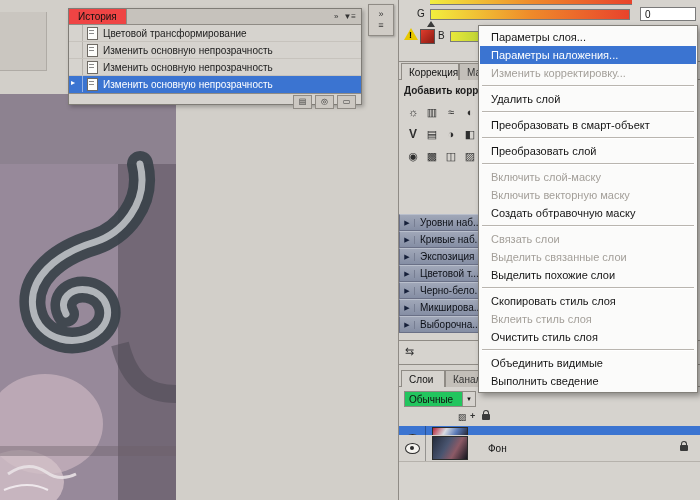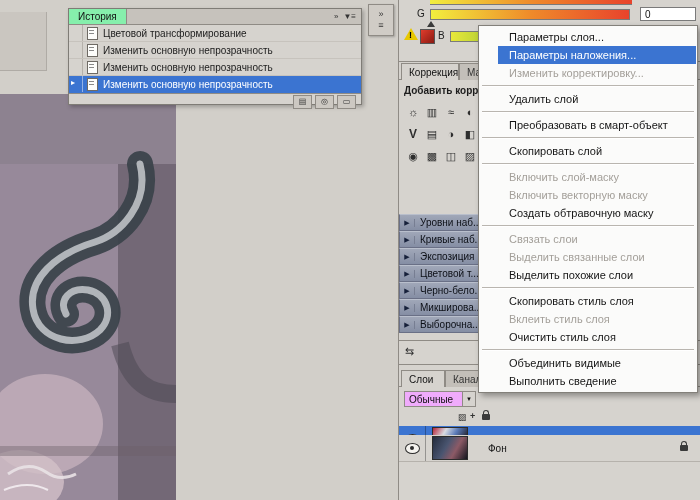--- a/index.html
+++ b/index.html
@@ -51,21 +51,21 @@
   .preset{position:absolute;left:399px;width:298px;height:17px;display:flex;align-items:center;
         background:linear-gradient(#a0a7b8,#858ea4);border:1px solid #6a7086;border-top-color:#b9bfcc;
         box-sizing:border-box;font-size:10px;}
   .preset .tri{width:14px;text-align:center;font-size:7px;color:#16203a;border-right:1px solid #777e92;}
   .preset .plabel{padding-left:5px;color:#0c0f16;white-space:nowrap;}
 
   .adj-footer-icon{position:absolute;font-size:11px;color:#333;}
 
   
   .select{position:absolute;left:404px;top:391px;width:72px;height:16px;border:1px solid #8f8b85;
-        background:#f0abfc;box-sizing:border-box;font-size:10px;display:flex;align-items:center;}
+        background:#22c55e;box-sizing:border-box;font-size:10px;display:flex;align-items:center;}
   .select .sel-label{flex:1;padding-left:4px;white-space:nowrap;}
   .select .dd{width:12px;height:100%;border-left:1px solid #8f8b85;background:#d6d3ce;font-size:6px;
         display:flex;align-items:center;justify-content:center;}
   .lock-row-label{position:absolute;font-size:10px;color:#1c1c1c;}
   .mini-ic{position:absolute;font-size:9px;color:#333;}
 
   .layer-row{position:absolute;left:399px;width:301px;height:27px;display:flex;align-items:center;
         border-bottom:1px solid #b6b2ac;box-sizing:border-box;background:#d6d3ce;}
   .layer-row.selected{background:var(--selection-blue,#3b74d1);color:#fff;}
   .eye-cell{width:26px;height:100%;display:flex;align-items:center;justify-content:center;
@@ -79,41 +79,41 @@
   .layer-name{margin-left:20px;font-size:10px;white-space:nowrap;}
   .lock{position:relative;width:8px;height:6px;background:#3a3a3a;display:inline-block;border-radius:1px;}
   .lock::before{content:"";position:absolute;left:1px;top:-4px;width:4px;height:3px;border:1.5px solid #3a3a3a;
         border-bottom:none;border-radius:3px 3px 0 0;}
   .layer-lock{margin-left:auto;margin-right:12px;}
 
   
   .history{position:absolute;left:68px;top:8px;width:294px;height:97px;background:#d6d3ce;
         border:1px solid #7f7c76;box-shadow:2px 2px 4px rgba(0,0,0,.25);box-sizing:border-box;z-index:40;}
   .h-header{height:15px;background:#c6c2bc;border-bottom:1px solid #8f8b85;display:flex;align-items:center;}
-  .h-tab{height:15px;line-height:15px;padding:0 9px;background:#86efac;border-right:1px solid #8f8b85;font-size:10px;}
+  .h-tab{height:15px;line-height:15px;padding:0 9px;background:#ef4444;border-right:1px solid #8f8b85;font-size:10px;}
   .h-icons{margin-left:auto;display:flex;gap:5px;padding-right:5px;font-size:8px;color:#333;}
   .h-row{height:16px;display:flex;align-items:center;border-bottom:1px solid #c7c3bd;font-size:10px;color:#1c1c1c;}
   .h-row.selected{background:var(--selection-blue,#3b74d1);color:#fff;border-bottom-color:transparent;}
   .h-check{width:13px;height:100%;border-right:1px solid #b5b1ab;position:relative;flex:none;}
   .h-row.selected .h-check{border-right-color:rgba(255,255,255,.45);}
   .h-check .marker{position:absolute;left:2px;top:2px;font-size:8px;color:#fff;line-height:10px;}
   .doc-icon{width:9px;height:11px;background:#fdfdfb;border:1px solid #6e6a64;margin:0 5px 0 4px;
         position:relative;flex:none;box-sizing:content-box;}
   .doc-icon::after{content:"";position:absolute;left:1px;top:2px;width:5px;height:6px;
         background:repeating-linear-gradient(#8a8a8a 0 1px,transparent 1px 3px);}
   .h-label{white-space:nowrap;overflow:hidden;}
   .h-footer{height:15px;border-top:1px solid #8f8b85;display:flex;align-items:center;
         justify-content:flex-end;gap:3px;padding-right:5px;}
   .h-btn{width:17px;height:12px;border:1px solid #8f8b85;background:#ccc8c2;font-size:8px;
         line-height:11px;text-align:center;color:#333;}
 
   
   .menu{position:absolute;left:478px;top:25px;width:220px;background:#fbfbfa;border:1px solid #83807a;
         box-shadow:3px 3px 6px rgba(0,0,0,.35);padding:2px 1px;box-sizing:border-box;z-index:50;}
-  .mi{height:18px;line-height:18px;padding-left:11px;font-size:11px;color:#151515;white-space:nowrap;overflow:hidden;margin-left:18px;}
+  .mi{height:18px;line-height:18px;padding-left:11px;font-size:11px;color:#151515;white-space:nowrap;overflow:hidden;}
   .mi.hl{background:var(--menu-highlight,#3b74d1);color:#fff;}
   .mi.dis{color:#a39f99;}
   .menu-sep{height:8px;position:relative;}
   .menu-sep::before{content:"";position:absolute;left:2px;right:2px;top:3px;
         border-top:1px solid #b9b5af;border-bottom:1px solid #fff;}
 </style>
 </head>
 <body>
 
 <div class="screen">
@@ -286,21 +286,21 @@
 
   <div class="menu">
     <div class="mi">Параметры слоя...</div>
     <div class="mi hl">Параметры наложения...</div>
     <div class="mi dis">Изменить корректировку...</div>
     <div class="menu-sep"></div>
     <div class="mi">Удалить слой</div>
     <div class="menu-sep"></div>
     <div class="mi">Преобразовать в смарт-объект</div>
     <div class="menu-sep"></div>
-    <div class="mi">Скопировать слой</div>
+    <div class="mi">Преобразовать слой</div>
     <div class="menu-sep"></div>
     <div class="mi dis">Включить слой-маску</div>
     <div class="mi dis">Включить векторную маску</div>
     <div class="mi">Создать обтравочную маску</div>
     <div class="menu-sep"></div>
     <div class="mi dis">Связать слои</div>
     <div class="mi dis">Выделить связанные слои</div>
     <div class="mi">Выделить похожие слои</div>
     <div class="menu-sep"></div>
     <div class="mi">Скопировать стиль слоя</div>

